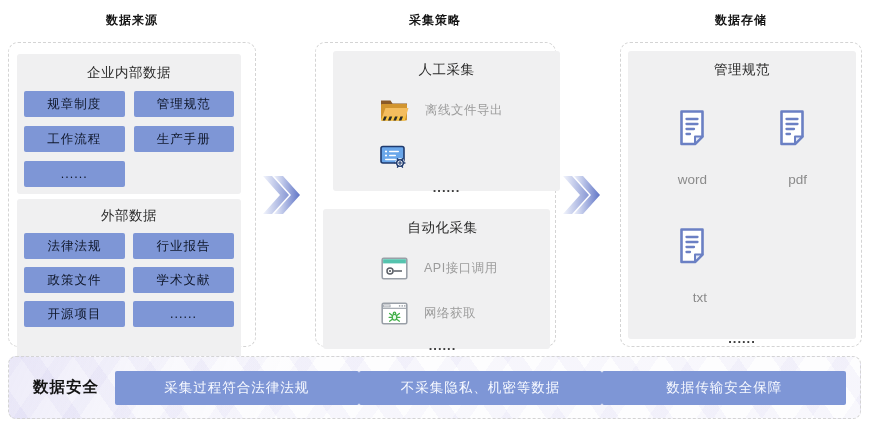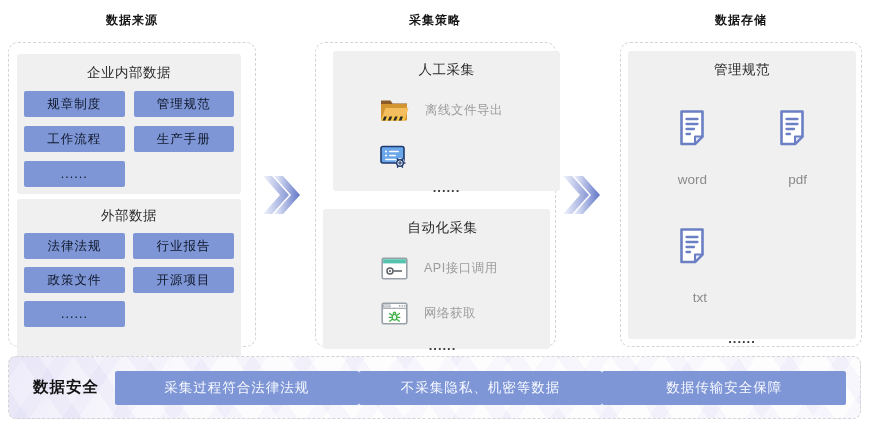--- a/index.html
+++ b/index.html
@@ -115,20 +115,21 @@
       <div class="pill">生产手册</div>
       <div class="pill">......</div>
     </div>
   </div>
   <div class="card lcard2">
     <div class="card-title">外部数据</div>
     <div class="pill-grid">
       <div class="pill">法律法规</div>
       <div class="pill">行业报告</div>
       <div class="pill">政策文件</div>
+      <div class="pill">学术文献</div>
       <div class="pill">开源项目</div>
       <div class="pill">......</div>
     </div>
   </div>
 </div>
 
 <svg class="arrow arrow1" viewBox="0 0 38 46">
   <defs>
     <linearGradient id="ag1" x1="0" y1="0" x2="1" y2="0">
       <stop offset="0" stop-color="#eef1fb"></stop>

